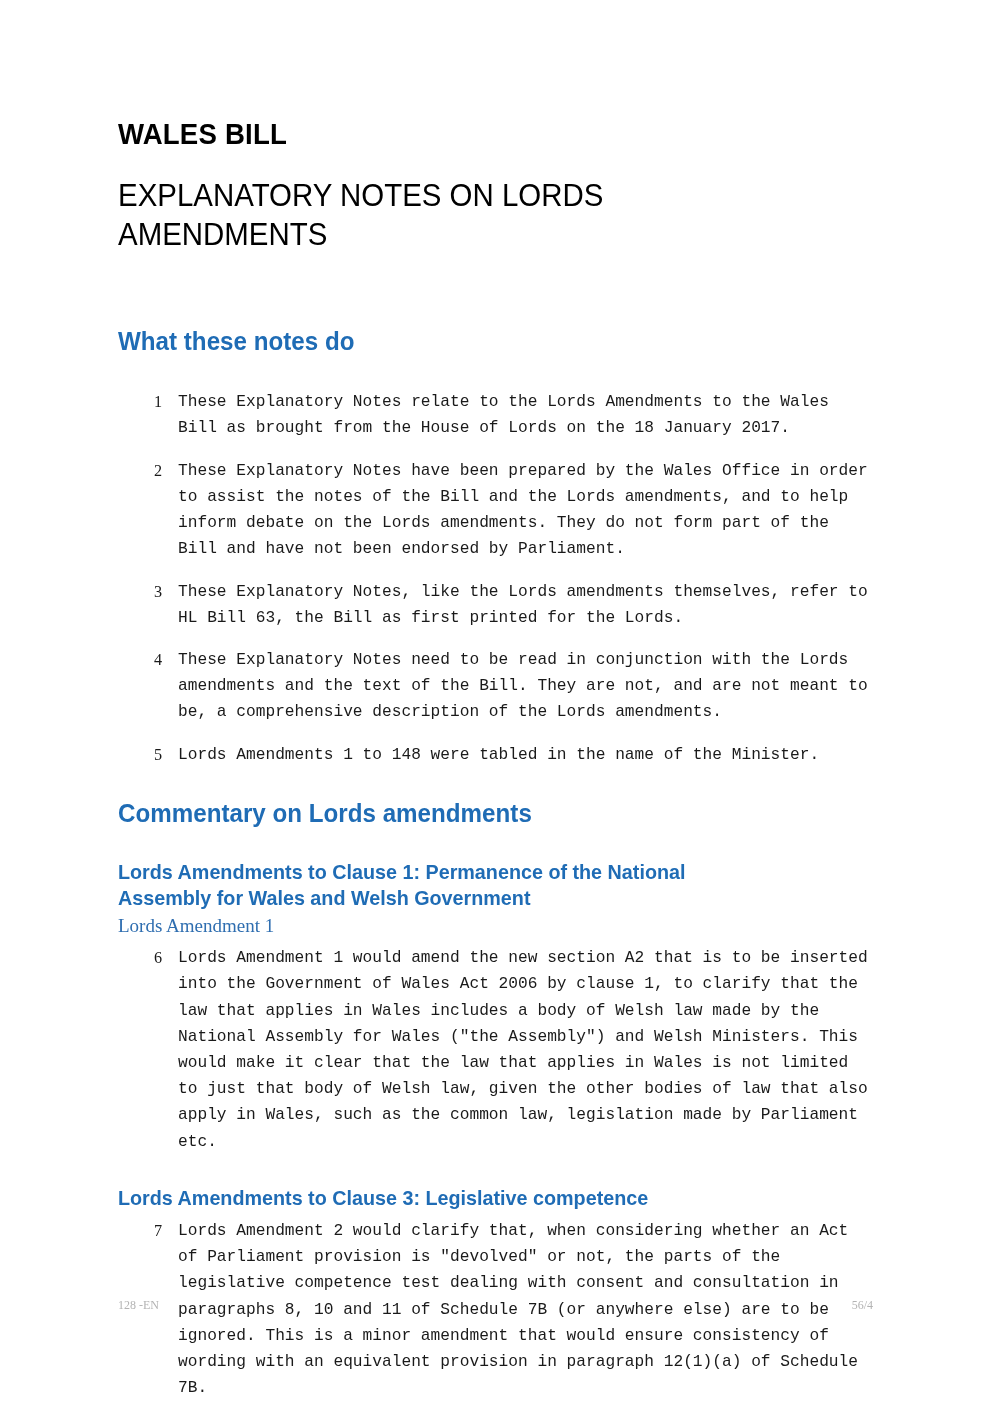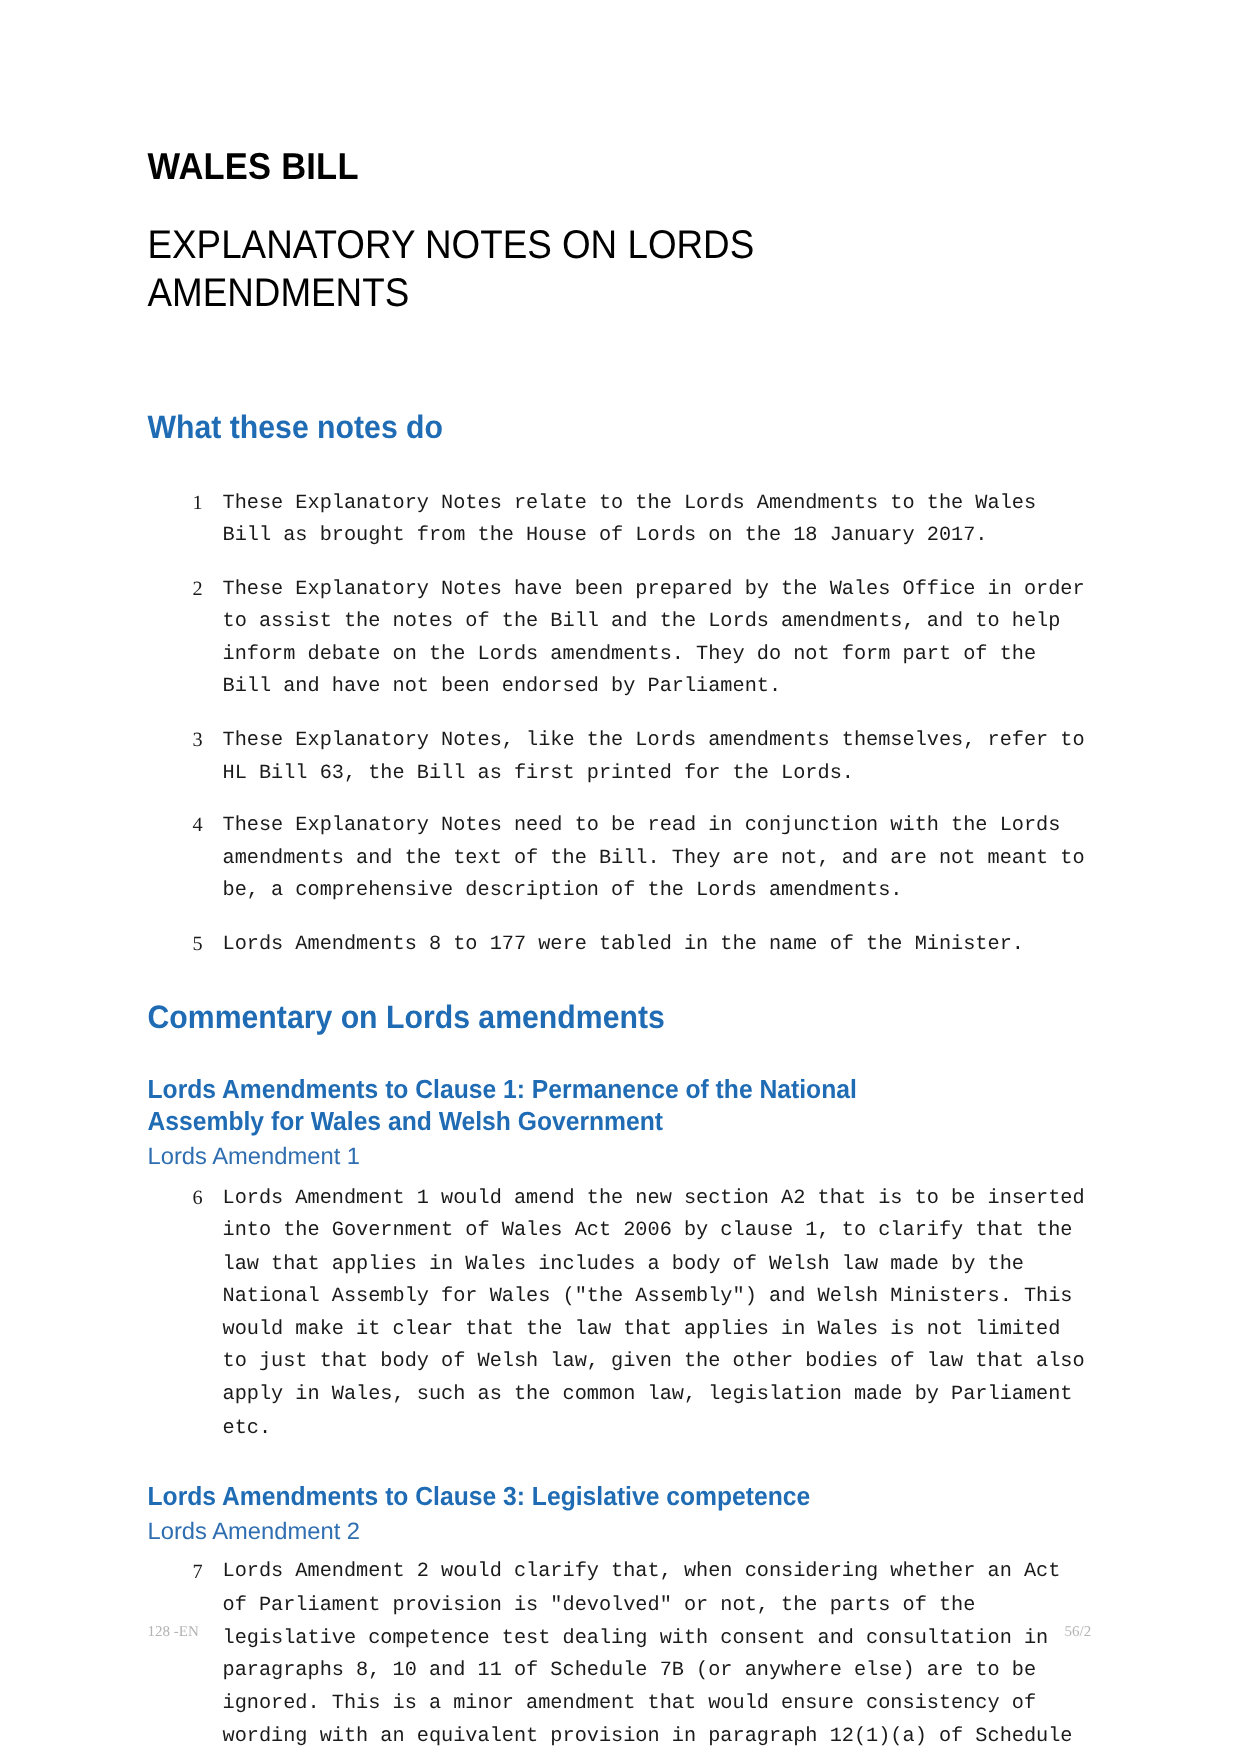--- a/index.html
+++ b/index.html
@@ -82,21 +82,21 @@
     font-size: 21px;
     line-height: 1.28;
     color: #1f6cb5;
     margin: 0;
     max-width: 700px;
     transform: scaleX(0.94);
     transform-origin: left top;
   }
 
   .h-amendment {
-    font-family: Liberation Sans, sans-serif;
+    font-family: Liberation Serif, serif;
     font-weight: 400;
     font-size: 19px;
     line-height: 1.3;
     color: #2f6eb0;
     margin: 0;
     padding-top: 2px;
   }
 
   
   .para-list {
@@ -177,50 +177,49 @@
       <li class="para">
         <span class="para-num">3</span>
         <span class="para-text">These Explanatory Notes, like the Lords amendments themselves, refer to HL Bill 63, the Bill as first printed for the Lords.</span>
       </li>
       <li class="para">
         <span class="para-num">4</span>
         <span class="para-text">These Explanatory Notes need to be read in conjunction with the Lords amendments and the text of the Bill. They are not, and are not meant to be, a comprehensive description of the Lords amendments.</span>
       </li>
       <li class="para">
         <span class="para-num">5</span>
-        <span class="para-text">Lords Amendments 8 to 177 were tabled in the name of the Minister.</span>
+        <span class="para-text">Lords Amendments 1 to 148 were tabled in the name of the Minister.</span>
       </li>
     </ol>
 
     <div class="gap-before-commentary"></div>
 
     <h3 class="h-major">Commentary on Lords amendments</h3>
 
     <div class="gap-before-clause"></div>
 
     <h4 class="h-clause">Lords Amendments to Clause 1: Permanence of the National Assembly for Wales and Welsh Government</h4>
     <div class="h-amendment">Lords Amendment 1</div>
     <div class="para" style="margin-top:6px;">
       <span class="para-num">6</span>
       <span class="para-text">Lords Amendment 1 would amend the new section A2 that is to be inserted into the Government of Wales Act 2006 by clause 1, to clarify that the law that applies in Wales includes a body of Welsh law made by the National Assembly for Wales ("the Assembly") and Welsh Ministers.  This would make it clear that the law that applies in Wales is not limited to just that body of Welsh law, given the other bodies of law that also apply in Wales, such as the common law, legislation made by Parliament etc.</span>
     </div>
 
     <div class="gap-before-clause"></div>
 
     <h4 class="h-clause">Lords Amendments to Clause 3: Legislative competence</h4>
-    <div class="h-amendment">Lords Amendment 2</div>
     <div class="para" style="margin-top:6px;">
       <span class="para-num">7</span>
       <span class="para-text">Lords Amendment 2 would clarify that, when considering whether an Act of Parliament provision is "devolved" or not, the parts of the legislative competence test dealing with consent and consultation in paragraphs 8, 10 and 11 of Schedule 7B (or anywhere else) are to be ignored.  This is a minor amendment that would ensure consistency of wording with an equivalent provision in paragraph 12(1)(a) of Schedule 7B.</span>
     </div>
 
     <div class="gap-before-clause"></div>
 
     <h4 class="h-clause">Lords Amendments to Clause 4: Wales public authorities</h4>
 
   </div>
 
   <div class="footer">
     <span class="footer-left">128 -EN</span>
-    <span class="footer-right">56/2</span>
+    <span class="footer-right">56/4</span>
   </div>
 
 </div>
 
 </body></html>

